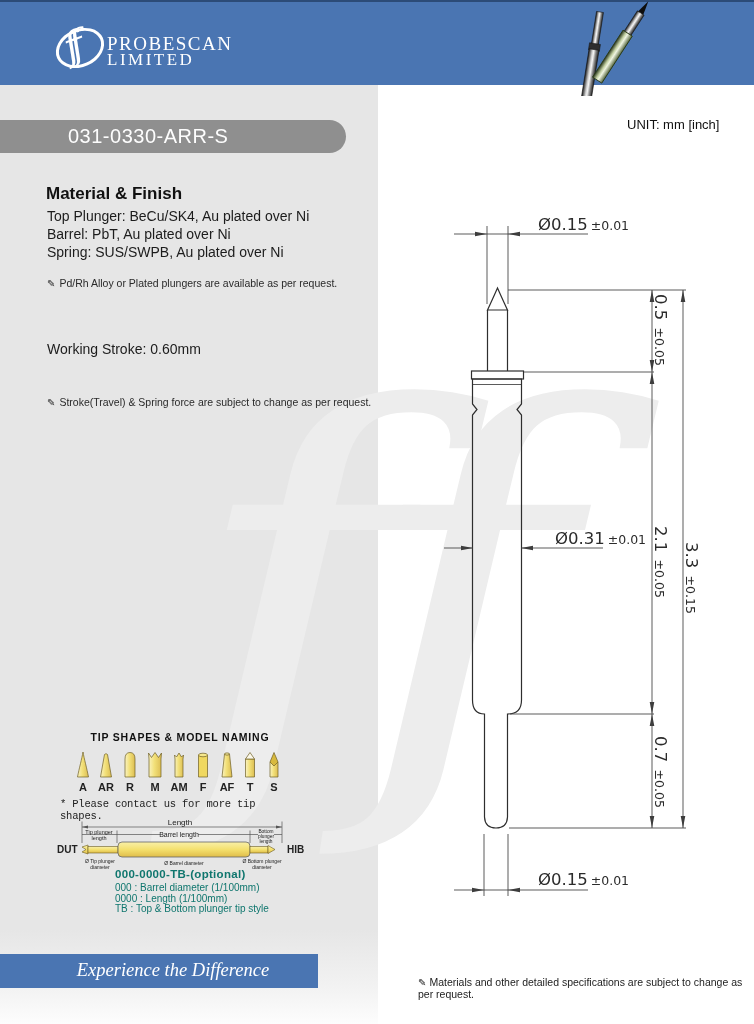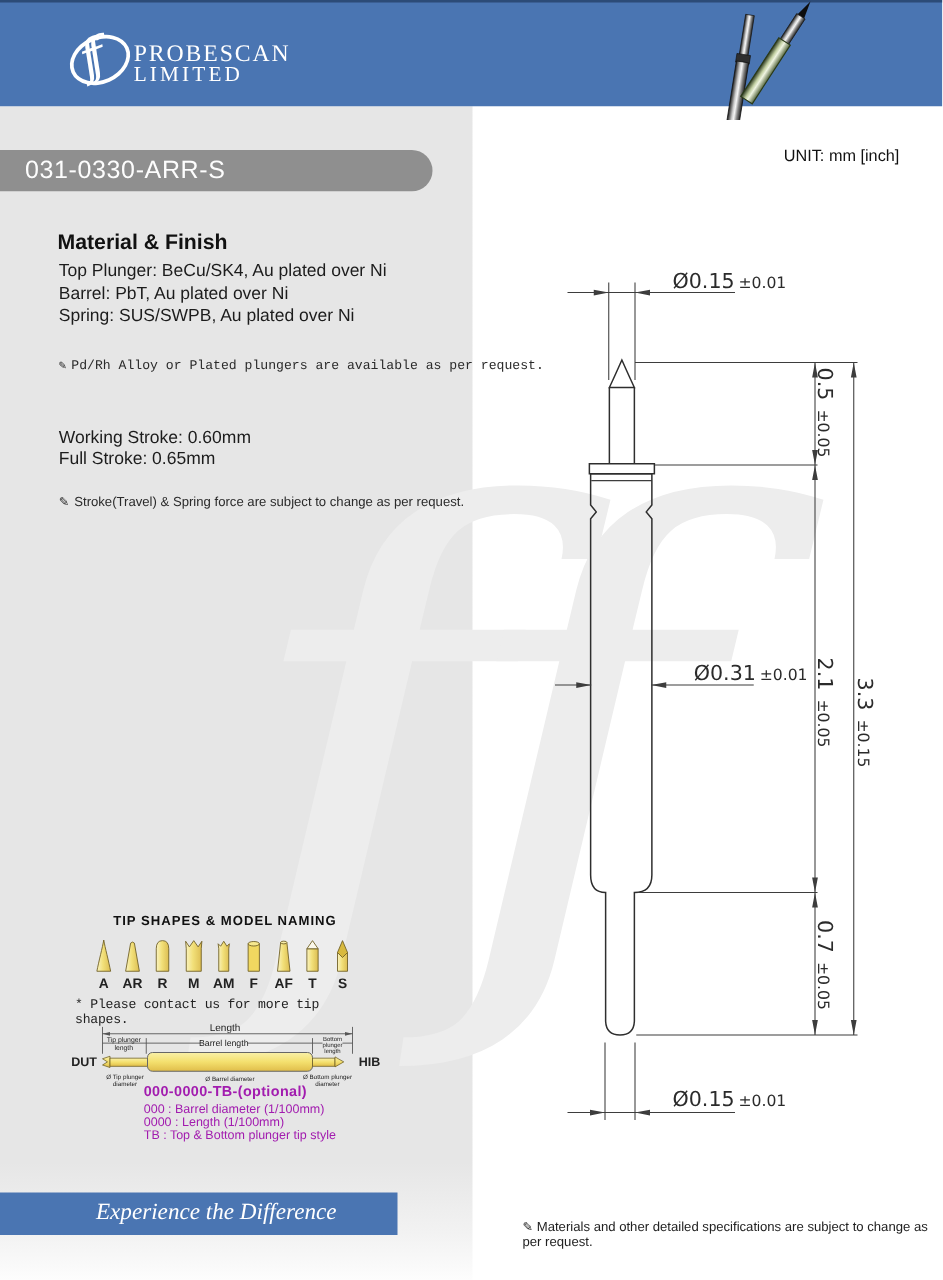--- a/index.html
+++ b/index.html
@@ -22,38 +22,38 @@
         font-size:38px;color:#fff;letter-spacing:-9px;line-height:1;transform:rotate(4deg);}
   .coname{position:absolute;left:107px;top:33px;color:#fff;font-family:"Liberation Serif",serif;}
   .coname .l1{font-size:19px;letter-spacing:1.5px;line-height:17px;}
   .coname .l2{font-size:17px;letter-spacing:2.5px;line-height:15px;}
   .pins{position:absolute;left:566px;top:0;z-index:3;}
   
   .unit{position:absolute;left:627px;top:117px;font-size:13px;color:#111;z-index:2;}
   
   .pn{position:absolute;left:0;top:120px;width:346px;height:33px;background:#8f8f8f;
       border-radius:0 17px 17px 0;z-index:2;color:#fdfdfd;font-size:20px;line-height:33px;
-      padding-left:20px;box-sizing:border-box;letter-spacing:0.5px;}
+      padding-left:68px;box-sizing:border-box;letter-spacing:0.5px;}
   .sec-h{position:absolute;left:46px;z-index:2;font-weight:bold;color:#111;}
   .sec-h.mf{top:184px;font-size:17px;}
   .sec-h.pt{top:317px;font-size:16.5px;}
   .sec-lines{position:absolute;left:47px;z-index:2;font-size:14px;color:#1c1c1c;line-height:18px;}
   .sec-lines.mf{top:207px;}
   .sec-lines.pt{top:341px;line-height:17.3px;}
   .note{position:absolute;left:47px;z-index:2;font-size:10.5px;color:#2a2a2a;}
-  .note.mf{top:287px;font-family:Liberation Mono, monospace;} .note.pt{top:396px;}
+  .note.mf{top:277px;} .note.pt{top:396px;}
   .note .pen{font-size:10px;margin-right:4px;}
   
   .tip-h{position:absolute;left:60px;top:731px;width:240px;text-align:center;z-index:2;
          font-size:10.5px;font-weight:bold;letter-spacing:0.8px;color:#111;}
   .tips-svg{position:absolute;left:60px;top:749px;z-index:2;}
   .tip-note{position:absolute;left:60px;top:798px;width:240px;text-align:left;z-index:2;
             font-size:10.5px;color:#222;letter-spacing:-0.2px;font-family:Liberation Mono, monospace;}
   .naming-svg{position:absolute;left:52px;top:815px;z-index:2;}
-  .fmt{position:absolute;left:115px;top:868px;z-index:2;color:#a21caf;}
+  .fmt{position:absolute;left:115px;top:868px;z-index:2;color:#0f766e;}
   .fmt .t{font-size:11.5px;font-weight:bold;letter-spacing:0.3px;margin-bottom:3px;}
   .fmt .l{font-size:10px;line-height:10.6px;}
   
   .foot{position:absolute;left:0;top:954px;width:318px;height:34px;background:#4a75b2;z-index:2;
         color:#fff;font-family:"Liberation Serif",serif;font-style:italic;font-size:18.5px;
         line-height:33px;text-align:center;padding-left:28px;box-sizing:border-box;}
   .bnote{position:absolute;left:418px;top:976px;z-index:2;font-size:10.5px;color:#222;}
   .bnote .pen{font-size:10px;margin-right:3px;}
   
   .draw{position:absolute;left:430px;top:200px;z-index:2;}
@@ -119,21 +119,20 @@
     <div>Top Plunger: BeCu/SK4, Au plated over Ni</div>
     <div>Barrel: PbT, Au plated over Ni</div>
     <div>Spring: SUS/SWPB, Au plated over Ni</div>
   </div>
   <div class="note mf">
     <span class="pen">✎</span><span>Pd/Rh Alloy or Plated plungers are available as per request.</span>
   </div>
 
   <div class="sec-lines pt">
     <div>Working Stroke: 0.60mm</div>
-    <div>Full Stroke: 0.65mm</div>
   </div>
   <div class="note pt">
     <span class="pen">✎</span><span>Stroke(Travel) &amp; Spring force are subject to change as per request.</span>
   </div>
 
   <svg class="draw" width="324" height="715" viewBox="430 200 324 715">
 
     <g>
       <path class="body" d="M497.5,288 C499.5,292.5 503.5,301.5 507.5,310 L487.5,310 C491.5,301.5 495.5,292.5 497.5,288 Z"></path>
       <path class="body" d="M487.5,310 V371 M507.5,310 V371"></path>

